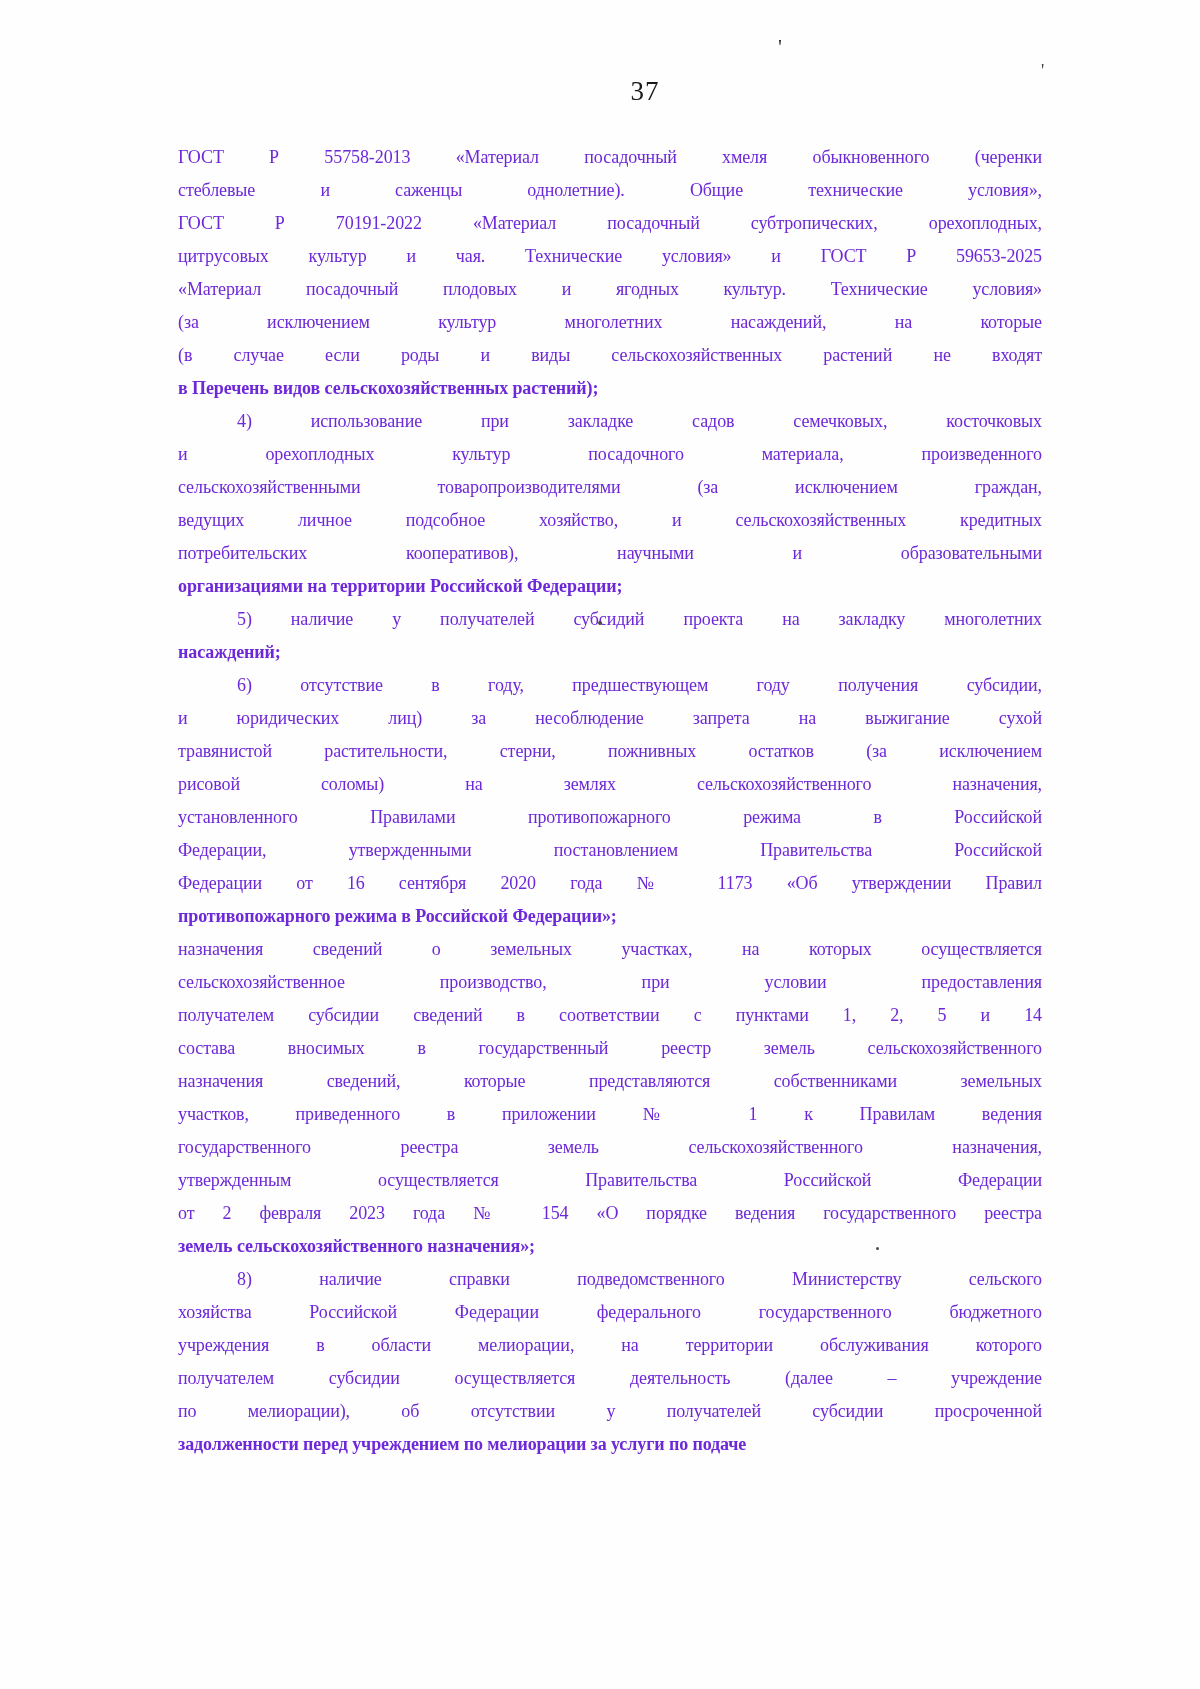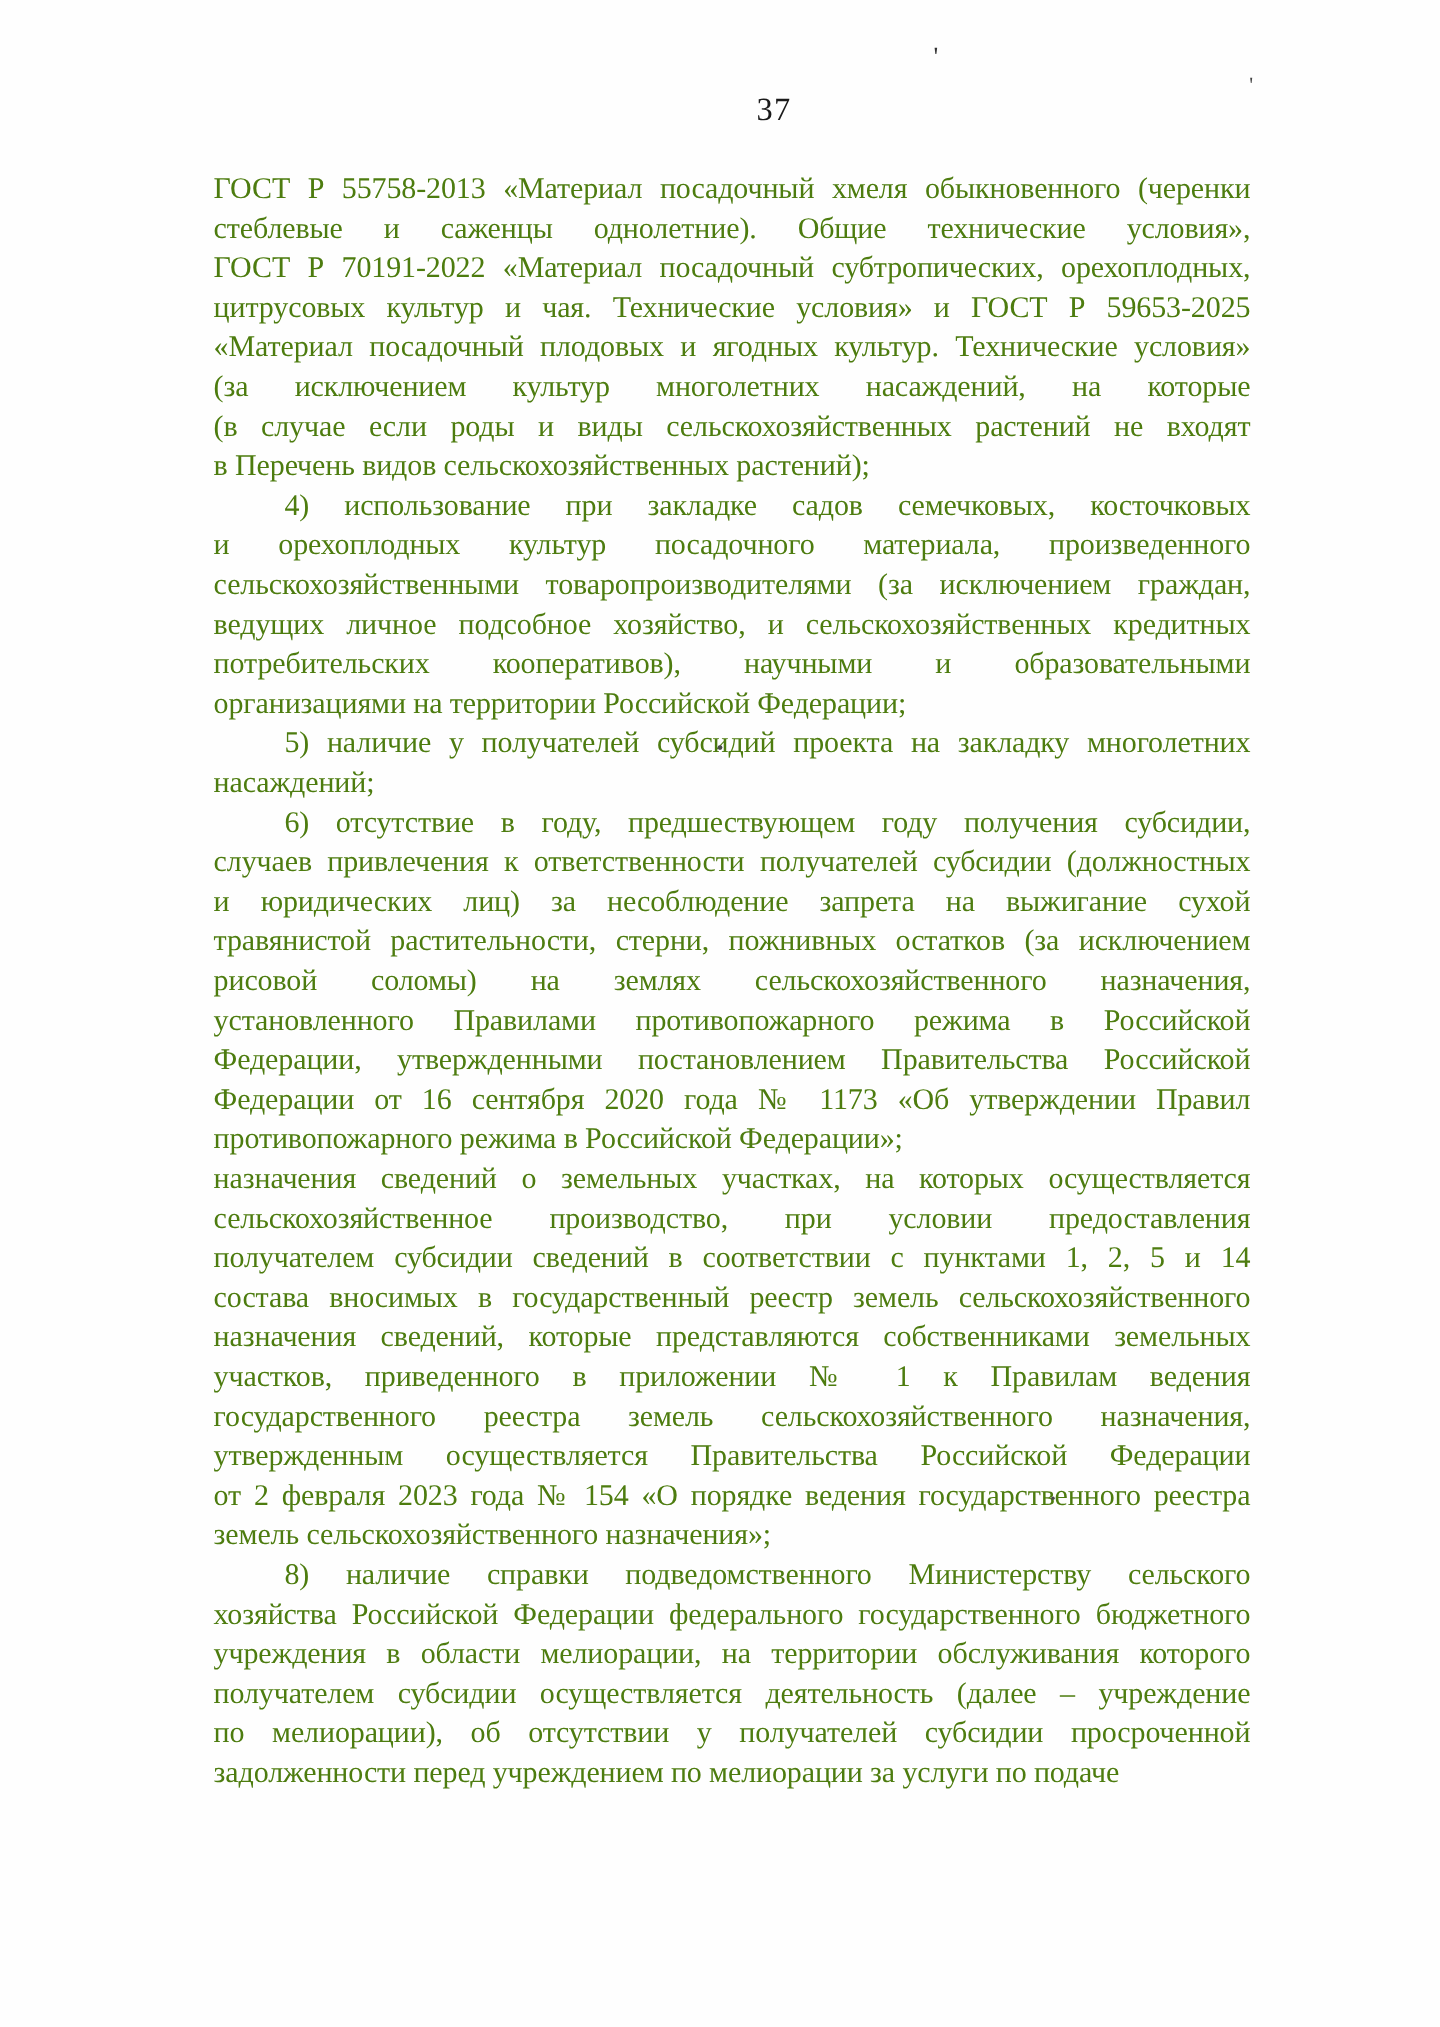--- a/index.html
+++ b/index.html
@@ -26,31 +26,32 @@
     letter-spacing: 1px;
     color: #1a1a1a;
   }
   .text-block {
     position: absolute;
     left: 178px;
     top: 141px;
     width: 864px;
   }
   .line {
-    font-size: 25px;
+    font-size: 18px;
     line-height: 33px;
     text-align: justify;
     text-align-last: justify;
     white-space: normal;
     hyphens: none;
     letter-spacing: -0.1px;
-    color: #4d7c0f;
+    color: #6d28d9;
   }
   .line.last {
     text-align-last: left;
+    font-weight: bold;
   }
   .line.indent {
     text-indent: 59px;
   }
   
   .artifact {
     position: absolute;
     font-size: 22px;
     color: #333;
     line-height: 1;
@@ -87,21 +88,20 @@
       <div class="line last">в Перечень видов сельскохозяйственных растений);</div>
       <div class="line indent">4) использование при закладке садов семечковых, косточковых</div>
       <div class="line">и орехоплодных культур посадочного материала, произведенного</div>
       <div class="line">сельскохозяйственными товаропроизводителями (за исключением граждан,</div>
       <div class="line">ведущих личное подсобное хозяйство, и сельскохозяйственных кредитных</div>
       <div class="line">потребительских кооперативов), научными и образовательными</div>
       <div class="line last">организациями на территории Российской Федерации;</div>
       <div class="line indent">5) наличие у получателей субсидий проекта на закладку многолетних</div>
       <div class="line last">насаждений;</div>
       <div class="line indent">6) отсутствие в году, предшествующем году получения субсидии,</div>
-      <div class="line">случаев привлечения к ответственности получателей субсидии (должностных</div>
       <div class="line">и юридических лиц) за несоблюдение запрета на выжигание сухой</div>
       <div class="line">травянистой растительности, стерни, пожнивных остатков (за исключением</div>
       <div class="line">рисовой соломы) на землях сельскохозяйственного назначения,</div>
       <div class="line">установленного Правилами противопожарного режима в Российской</div>
       <div class="line">Федерации, утвержденными постановлением Правительства Российской</div>
       <div class="line">Федерации от 16 сентября 2020 года № 1173 «Об утверждении Правил</div>
       <div class="line last">противопожарного режима в Российской Федерации»;</div>
       <div class="line">назначения сведений о земельных участках, на которых осуществляется</div>
       <div class="line">сельскохозяйственное производство, при условии предоставления</div>
       <div class="line">получателем субсидии сведений в соответствии с пунктами 1, 2, 5 и 14</div>

